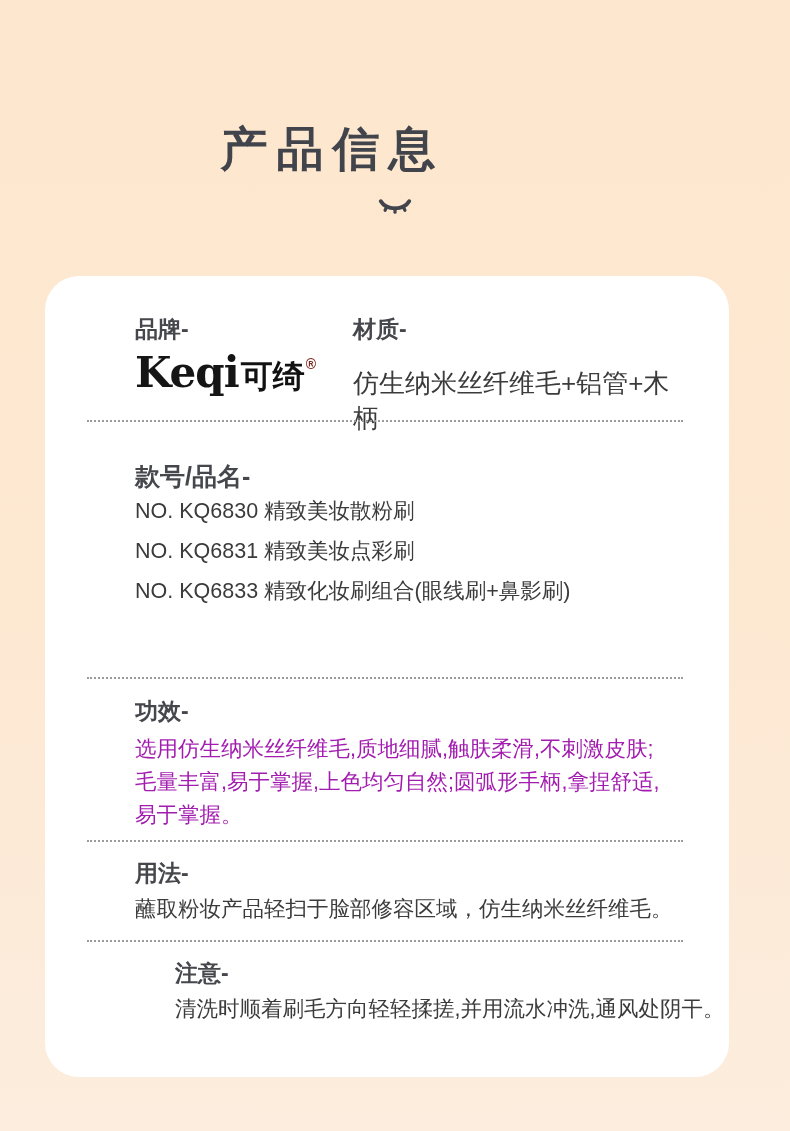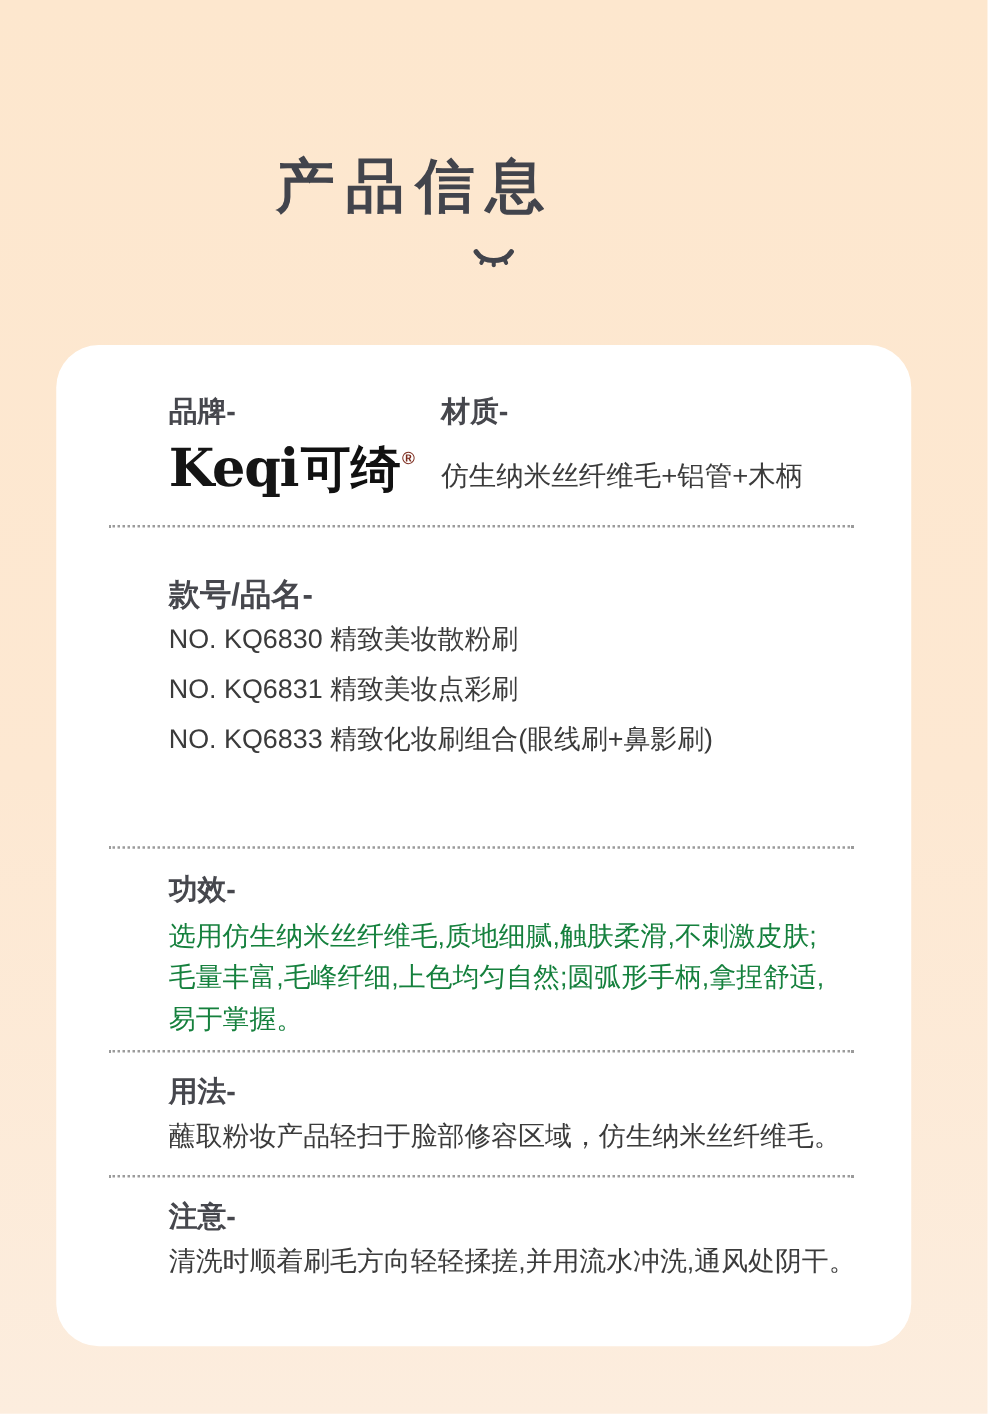--- a/index.html
+++ b/index.html
@@ -24,36 +24,36 @@
   }
   .divider{
     position:absolute;left:42px;right:46px;height:0;
     border-top:2px dotted #9B9B9B;
   }
   .sec{position:absolute;left:90px;right:50px;}
   .sec-label{
     font-size:23px;font-weight:600;color:#46474D;line-height:30px;
   }
   .models-label{font-size:25px;margin-top:15px;}
-  .body-text{font-size:21.5px;color:#15803d;line-height:33px;}
+  .body-text{font-size:21.5px;color:#a21caf;line-height:33px;}
   
   .row{display:flex;}
   .col-brand{width:218px;flex:0 0 218px;}
   .col-material{flex:1;}
   .logo{margin-top:4px;white-space:nowrap;}
   .logo-en{
     font-family:"DejaVu Serif","Liberation Serif",serif;
     font-size:42px;font-weight:700;color:#151515;letter-spacing:-1px;
   }
-  .logo-cn{font-size:40px;font-weight:700;color:#111;margin-left:2px;}
+  .logo-cn{font-size:32px;font-weight:700;color:#111;margin-left:2px;}
   .logo-reg{
     font-size:14px;font-weight:700;color:#7C2B1D;
     vertical-align:18px;margin-left:1px;
   }
-  .material-value{margin-top:22px;font-size:22px;color:#3B3B3B;}
+  .material-value{margin-top:22px;font-size:26px;color:#3B3B3B;}
   
   .model-item{font-size:21.5px;color:#3B3B3B;line-height:40px;}
   .model-list{}
   
   .para{margin-top:7px;}
   .single-line{margin-top:5px;font-size:21.5px;color:#3B3B3B;line-height:32px;white-space:nowrap;}
 </style>
 </head>
 <body>
 
@@ -91,32 +91,32 @@
       <div class="model-item">NO. KQ6833 精致化妆刷组合(眼线刷+鼻影刷)</div>
     </div>
   </div>
 
   <div class="divider" style="top:401px;"></div>
 
   <div class="sec" style="top:420px;">
     <div class="sec-label">功效-</div>
     <div class="para">
       <div class="body-text">选用仿生纳米丝纤维毛,质地细腻,触肤柔滑,不刺激皮肤;</div>
-      <div class="body-text">毛量丰富,毛峰纤细,上色均匀自然;圆弧形手柄,拿捏舒适,</div>
+      <div class="body-text">毛量丰富,易于掌握,上色均匀自然;圆弧形手柄,拿捏舒适,</div>
       <div class="body-text">易于掌握。</div>
     </div>
   </div>
 
   <div class="divider" style="top:564px;"></div>
 
   <div class="sec" style="top:582px;">
     <div class="sec-label">用法-</div>
     <div class="single-line">蘸取粉妆产品轻扫于脸部修容区域，仿生纳米丝纤维毛。</div>
   </div>
 
   <div class="divider" style="top:664px;"></div>
 
-  <div class="sec" style="top:682px;">
+  <div class="sec" style="top:682px;margin-left:40px;">
     <div class="sec-label">注意-</div>
     <div class="single-line">清洗时顺着刷毛方向轻轻揉搓,并用流水冲洗,通风处阴干。</div>
   </div>
 
 </div>
 
 </body></html>

